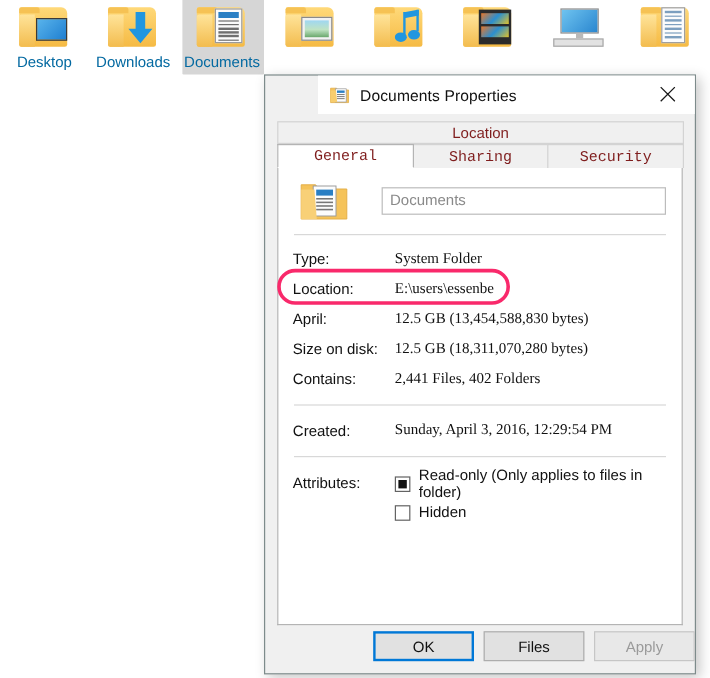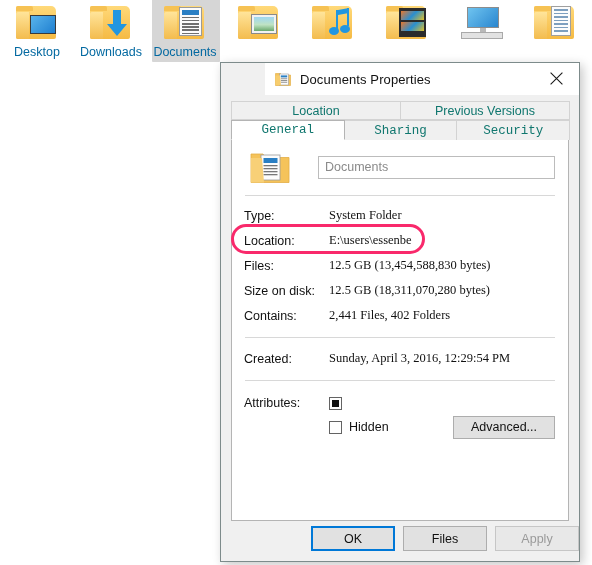--- a/index.html
+++ b/index.html
@@ -241,21 +241,21 @@
   .tab {
     flex: 1;
     background: #f0f0f0;
     border: 1px solid #d3d3d3;
     border-bottom: none;
     box-sizing: border-box;
     display: flex;
     align-items: center;
     justify-content: center;
     font-size: 12.5px;
-    color: #0f766e;
+    color: #7f1d1d;
     margin-right: -1px;
     cursor: default;
   }
   .tabrow.top .tab { border-bottom: 1px solid #d3d3d3; }
   .tab.active {
     background: #ffffff;
     border-color: #b4b4b4;
     border-bottom: 1px solid #ffffff;
     position: relative;
     z-index: 3;
@@ -568,21 +568,20 @@
     <div class="close-btn">
       <svg width="13" height="13" viewBox="0 0 13 13">
         <path d="M0.6 0.6 L12.4 12.4 M12.4 0.6 L0.6 12.4" stroke="#1a1a1a" stroke-width="1.1"></path>
       </svg>
     </div>
   </div>
 
   <div class="tabs">
     <div class="tabrow top">
       <div class="tab">Location</div>
-      <div class="tab">Previous Versions</div>
     </div>
     <div class="tabrow bottom">
       <div class="tab active">General</div>
       <div class="tab">Sharing</div>
       <div class="tab">Security</div>
     </div>
   </div>
 
   <div class="panel">
 
@@ -607,21 +606,21 @@
     <div class="props">
       <div class="prop">
         <span class="k">Type:</span>
         <span class="v">System Folder</span>
       </div>
       <div class="prop">
         <span class="k">Location:</span>
         <span class="v">E:\users\essenbe</span>
       </div>
       <div class="prop">
-        <span class="k">Files:</span>
+        <span class="k">April:</span>
         <span class="v">12.5 GB (13,454,588,830 bytes)</span>
       </div>
       <div class="prop">
         <span class="k">Size on disk:</span>
         <span class="v">12.5 GB (18,311,070,280 bytes)</span>
       </div>
       <div class="prop">
         <span class="k">Contains:</span>
         <span class="v">2,441 Files, 402 Folders</span>
       </div>
@@ -635,26 +634,26 @@
         <span class="v">Sunday, April 3, 2016, 12:29:54 PM</span>
       </div>
     </div>
 
     <div class="hr"></div>
 
     <div class="attr-block">
       <div class="attr-row">
         <span class="k">Attributes:</span>
         <span class="cb indeterminate"></span>
+        <span>Read-only (Only applies to files in folder)</span>
       </div>
       <div class="attr-row">
         <span class="k"></span>
         <span class="cb"></span>
         <span>Hidden</span>
-        <span class="adv-btn">Advanced...</span>
       </div>
     </div>
 
   </div>
 
   <div class="btnbar">
     <div class="dlg-btn default">OK</div>
     <div class="dlg-btn">Files</div>
     <div class="dlg-btn disabled">Apply</div>
   </div>

